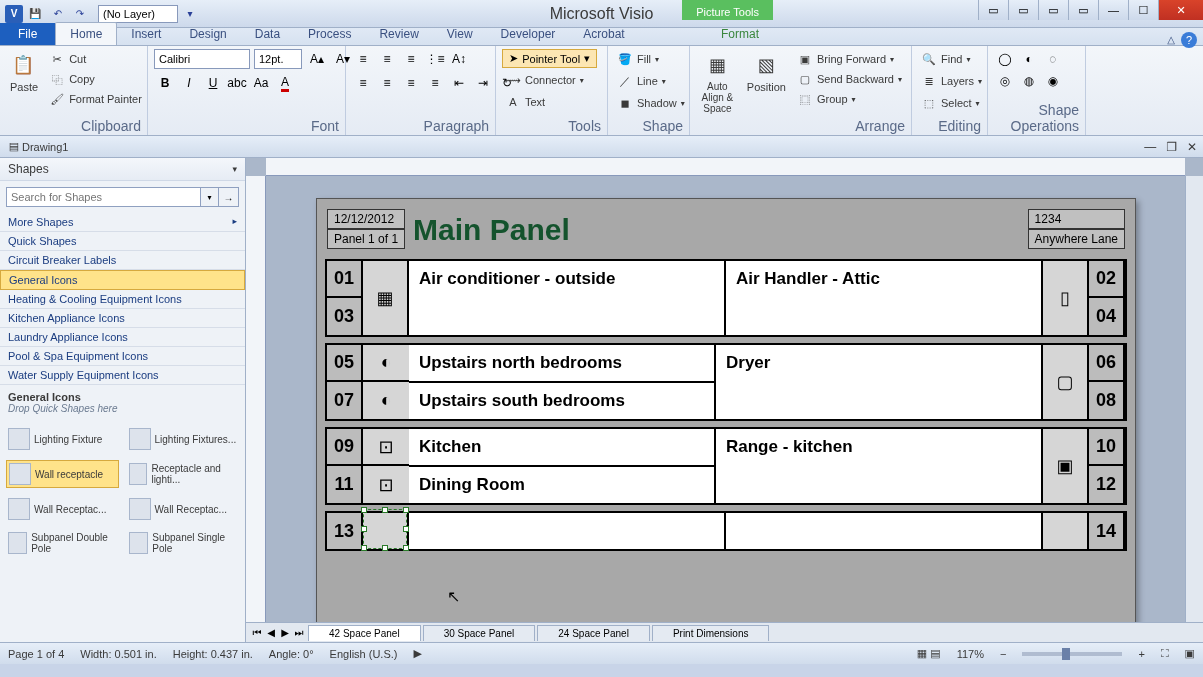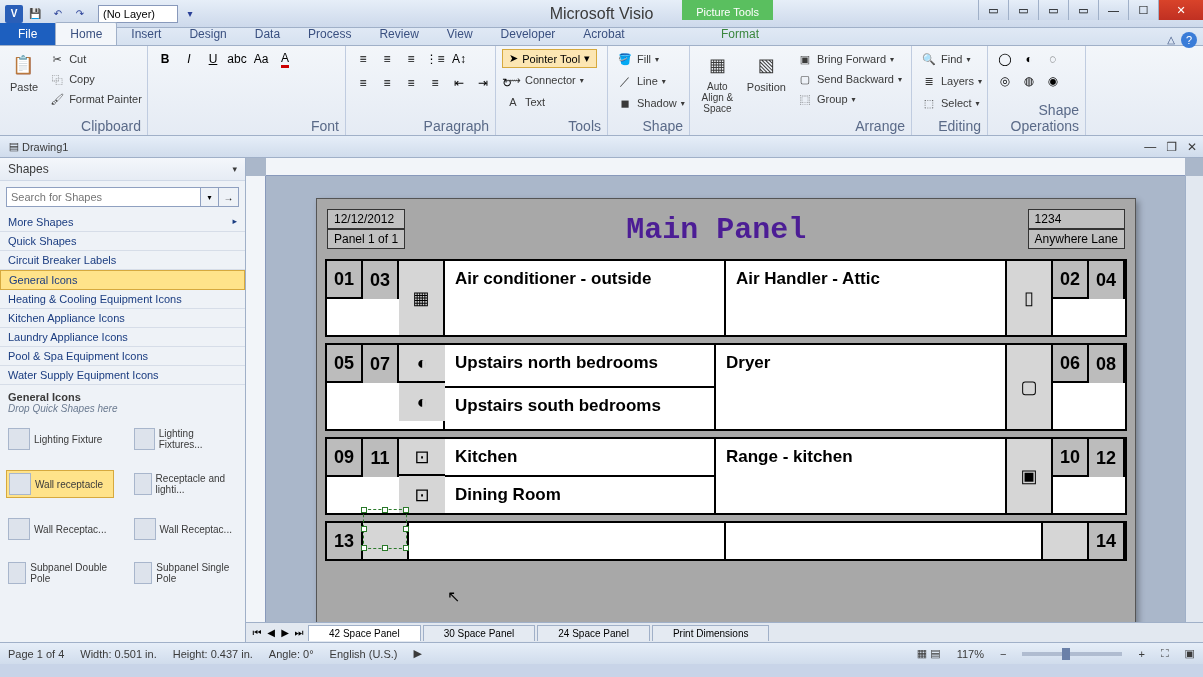--- a/index.html
+++ b/index.html
@@ -54,47 +54,47 @@
 .search-shapes input { flex: 1; border: 1px solid #8fa0c0; padding: 2px 4px; font-size: 11px; height: 20px; }
 .search-shapes .arrow { width: 18px; border: 1px solid #8fa0c0; border-left: none; background: #eef2f7; display: flex; align-items: center; justify-content: center; font-size: 8px; }
 .search-shapes .go { width: 20px; border: 1px solid #8fa0c0; border-left: none; background: #eef2f7; display: flex; align-items: center; justify-content: center; font-size: 10px; }
 .stencil-list { display: flex; flex-direction: column; }
 .stencil { padding: 3px 8px; font-size: 11px; color: #1a3c80; border-bottom: 1px solid #d6dde8; cursor: default; position: relative;}
 .stencil .chev { position: absolute; right: 8px; font-size: 9px; }
 .stencil.active { background: #ffe38a; border: 1px solid #d6a93e; }
 .stencil-section { padding: 6px 8px; }
 .stencil-section .title { font-size: 11px; font-weight: bold; color: #3a3a3a; }
 .stencil-section .hint { font-size: 10px; color: #6a7a90; font-style: italic; }
-.shape-grid { display: grid; grid-template-columns: 1fr 1fr; gap: 18px; padding: 6px; }
+.shape-grid { display: grid; grid-template-columns: 1fr 1fr; gap: 8px; padding: 6px; }
 .shape-item { display: flex; align-items: center; gap: 4px; padding: 2px; font-size: 10px; color: #3a3a3a; }
 .shape-item.sel { background: #ffe38a; border: 1px solid #d6a93e; }
 .shape-thumb { width: 22px; height: 22px; background: #dde3ec; border: 1px solid #a8b6cc; }
 
 
 .canvas-area { flex: 1; position: relative; background: #aab7ca; overflow: hidden; }
 .ruler-h { position: absolute; top: 0; left: 20px; right: 18px; height: 18px; background: #f2f5f9; border-bottom: 1px solid #8899bb; }
 .ruler-v { position: absolute; top: 18px; left: 0; bottom: 20px; width: 20px; background: #f2f5f9; border-right: 1px solid #8899bb; }
 .scrollbar-v { position: absolute; right: 0; top: 18px; bottom: 20px; width: 18px; background: #e2e8f0; border-left: 1px solid #a0b0c8;}
 .scrollbar-h-area { position: absolute; left: 0; right: 0; bottom: 0; height: 20px; background: #e2e8f0; border-top: 1px solid #a0b0c8; display: flex; align-items: center; font-size: 10px; }
 .nav-btns { display: flex; gap: 0; padding-left: 4px; }
 .nav-btns span { width: 14px; text-align: center; }
 .page-tab { padding: 2px 20px; background: #fff; border: 1px solid #a0b0c8; border-bottom: none; margin-left: 2px; font-size: 10px;}
 .page-tab.inactive { background: #e4eaf2; }
 
 .page { position: absolute; left: 70px; top: 40px; width: 820px; height: 560px; background: #a8a8a8; border: 1px solid #555; box-shadow: 3px 3px 6px rgba(0,0,0,0.3); }
 .panel-head { display: flex; gap: 8px; padding: 10px; }
 .head-box { border: 1px solid #333; background: #c0c0c0; padding: 2px 6px; font-size: 12px; }
-.head-title { flex: 1; text-align: center; font-size: 30px; font-weight: bold; color: #4c1d95; padding-top: 4px; font-family: Liberation Mono, monospace; }
+.head-title { flex: 1; font-size: 30px; font-weight: bold; color: #14532d; padding-top: 4px; }
 .circuit-grid { padding: 0 8px; }
 .crow { display: flex; border: 2px solid #000; margin-bottom: 6px; background: #fff; }
 .cnum { width: 36px; background: #bcbcbc; border-right: 2px solid #000; display: flex; align-items: center; justify-content: center; font-size: 18px; font-weight: bold; }
 .cicon { width: 46px; border-right: 2px solid #000; background: #d6d6d6; display: flex; align-items: center; justify-content: center; font-size: 18px;}
 .clabel { flex: 1; padding: 8px 10px; font-size: 17px; font-weight: bold; border-right: 2px solid #000;}
 .clabel-sub { border-top: 2px solid #000; }
-.cnum-stack { display: flex; flex-direction: row; }
+.cnum-stack { display: flex; flex-direction: column; }
 .cnum-stack .cnum { height: 38px; border-bottom: 2px solid #000;}
 .cnum-stack .cnum:last-child { border-bottom: none; }
 .cicon-stack { display: flex; flex-direction: column; width: 46px; border-right: 2px solid #000;}
 .cicon-stack .cicon { height: 38px; border-right: none; border-bottom: 2px solid #000;}
 .cicon-stack .cicon:last-child { border-bottom: none; }
 .clabel-stack { flex: 1; display: flex; flex-direction: column; border-right: 2px solid #000;}
 .clabel-stack .clabel { border-right: none; flex:1;}
 .selection { position: absolute; border: 1px dashed #2a7a2a; }
 .sel-handle { position: absolute; width: 6px; height: 6px; background: #fff; border: 1px solid #2a7a2a; }
 .cursor { position: absolute; font-size: 16px; color: #000; }
@@ -168,20 +168,26 @@
             <span class="small-ico">🖌</span>
             <span>Format Painter</span>
           </div>
       </div>
     </div>
     <div class="rgroup-label">Clipboard</div>
   </div>
 
   <div class="rgroup" style="width:198px">
     <div class="rgroup-body stack" style="gap:4px">
+      <div style="display:flex;gap:4px">
+        <div class="font-combo" style="width:96px">Calibri</div>
+        <div class="font-combo" style="width:48px">12pt.</div>
+        <div class="ribbtn">A▴</div>
+        <div class="ribbtn">A▾</div>
+      </div>
       <div class="btnrow">
         <div class="ribbtn">
             <b>B</b>
           </div>
         <div class="ribbtn">
             <i>I</i>
           </div>
         <div class="ribbtn">
             <u>U</u>
           </div>
@@ -424,21 +430,21 @@
           <div class="cicon">▦</div>
           <div class="clabel">Air conditioner - outside</div>
           <div class="clabel">Air Handler - Attic</div>
           <div class="cicon">▯</div>
           <div class="cnum-stack">
               <div class="cnum">02</div>
               <div class="cnum">04</div>
             </div>
         </div>
 
-        <div class="crow" style="height:88px">
+        <div class="crow" style="height:78px">
           <div class="cnum-stack">
               <div class="cnum">05</div>
               <div class="cnum">07</div>
             </div>
           <div class="cicon-stack">
               <div class="cicon">◐</div>
               <div class="cicon">◐</div>
             </div>
           <div class="clabel-stack">
               <div class="clabel">Upstairs north bedrooms</div>

